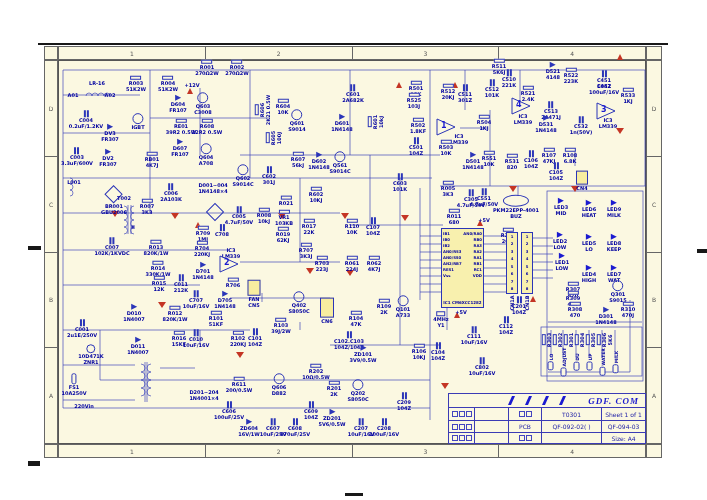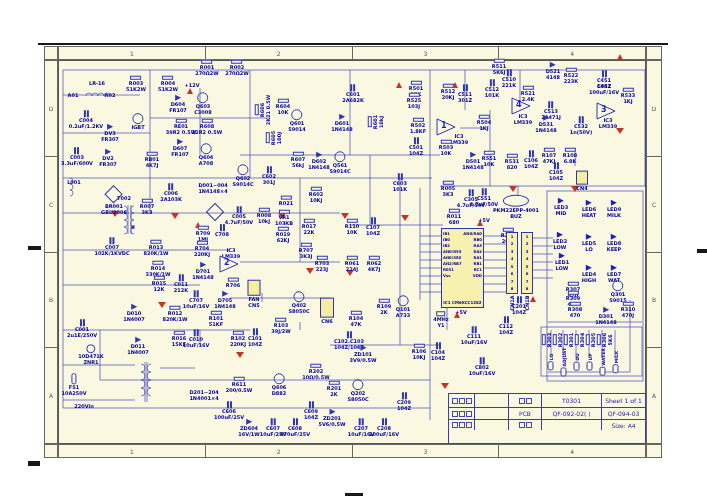--- a/index.html
+++ b/index.html
@@ -1062,20 +1062,27 @@
         <b>4</b>
         <b>5</b>
         <b>6</b>
         <b>7</b>
         <b>8</b>
       </div>
       <div class="cnlab" style="left: 527px; top: 300px;">CN1B</div>
     </div>
 
   <div class="tblock">
+    <div class="trow sig-row">
+      <span class="slash"></span>
+      <span class="slash"></span>
+      <span class="slash"></span>
+      <span class="slash"></span>
+      <span class="company">GDF. COM</span>
+    </div>
     <div class="trow" style="grid-template-columns:25px 34px 33px 60px 44px;height:13px;">
       <div class="tcell">
           <span class="stamp">
             <i></i>
             <i></i>
             <i></i>
           </span>
         </div>
       <div class="tcell"></div>
       <div class="tcell">

